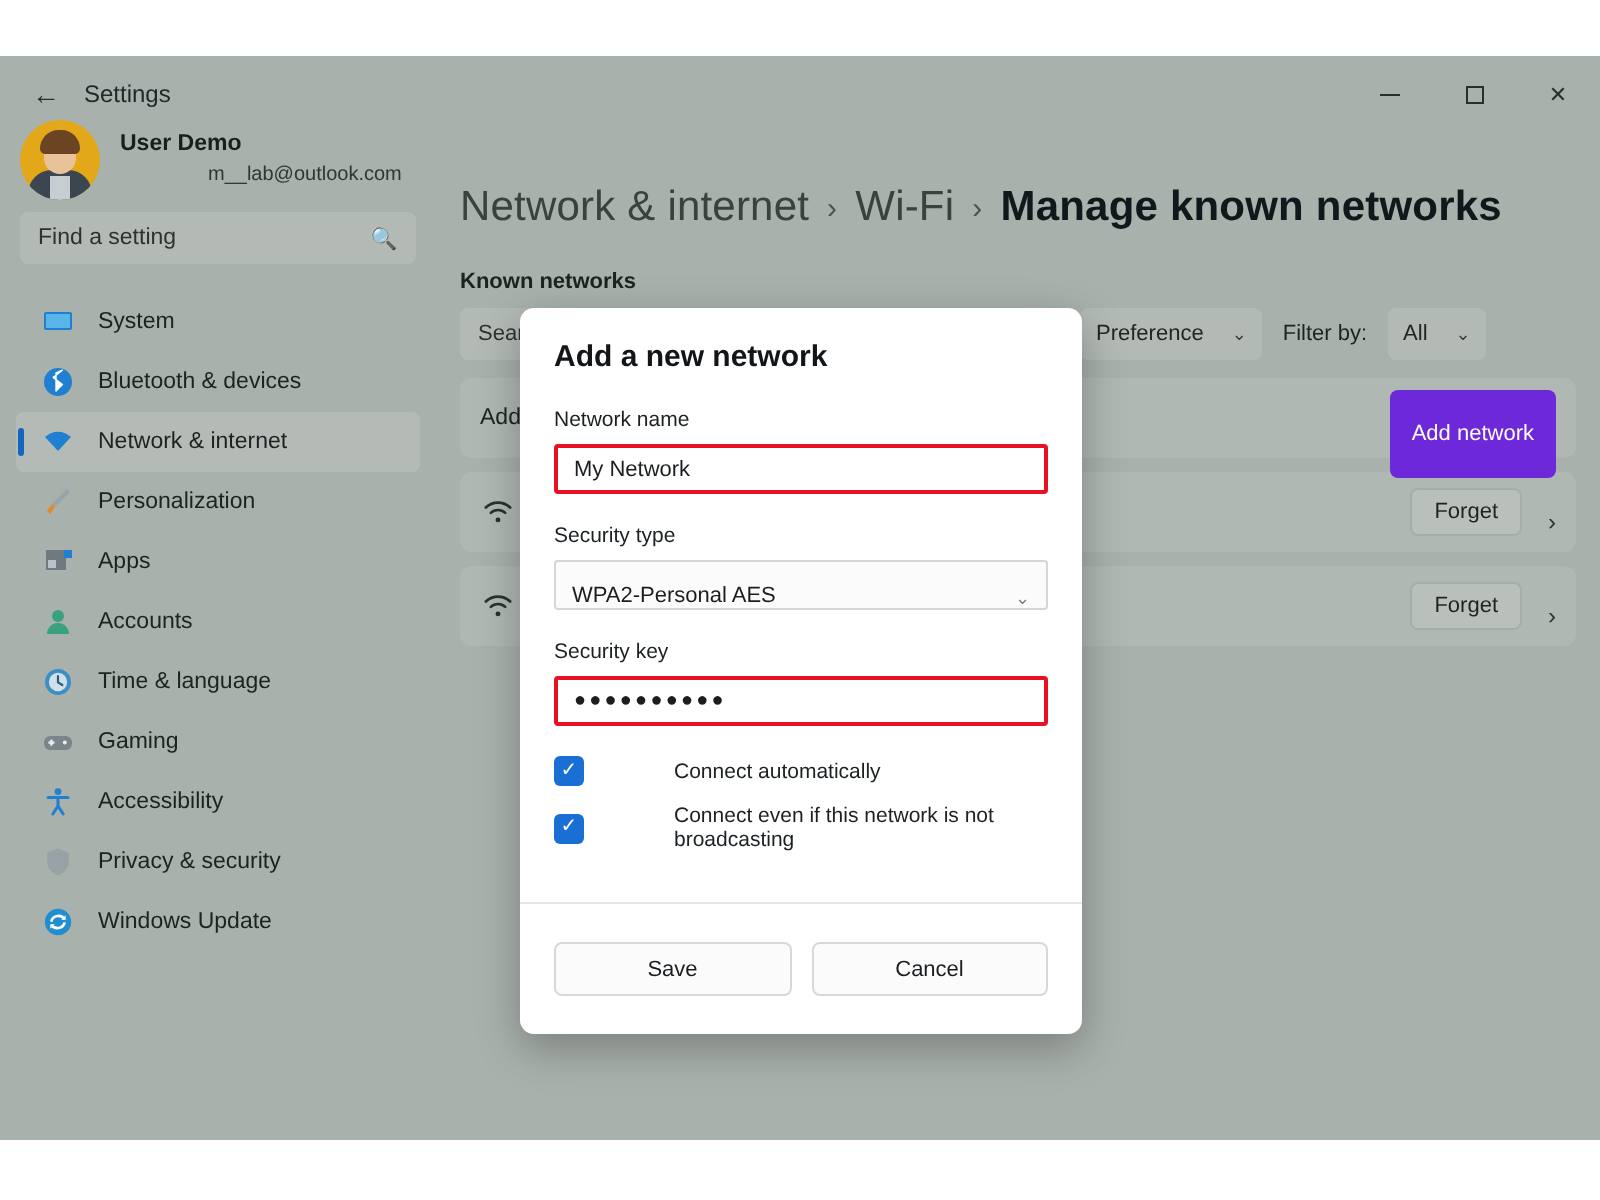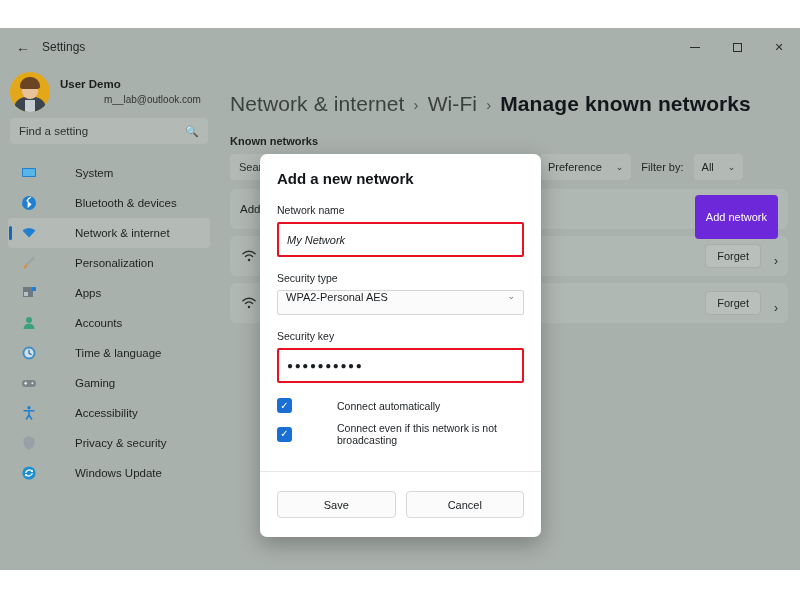--- a/index.html
+++ b/index.html
@@ -44,21 +44,21 @@
   }
   .win-btn .sq {
     width: 9px; height: 9px; border: 1px solid #2a2f2c;
   }
   .win-btn .dash {
     width: 10px; height: 1px; background: #2a2f2c;
   }
 
   
   .sidebar {
-    position: absolute; left: 0; top: 38px;
+    position: absolute; left: 0; top: 26px;
     width: 218px; height: 504px;
   }
   .account {
     display: flex; align-items: center;
     padding: 6px 0 6px 10px;
   }
   .avatar {
     width: 40px; height: 40px; border-radius: 50%;
     background: #e3a81a; position: relative; overflow: hidden;
     flex: none;
@@ -96,21 +96,20 @@
   .search-box .ph { font-size: 11.5px; color: #2c322f; flex: 1; }
   .search-box .ico { font-size: 11px; color: #2c322f; }
 
   .nav { margin-top: 14px; }
   .nav-item {
     position: relative;
     height: 30px; margin: 0 8px;
     border-radius: 4px;
     display: flex; align-items: center;
     padding-left: 12px;
-    gap: 26px;
   }
   .nav-item.active { background: #b4bbb7; }
   .nav-item.active::before {
     content: ""; position: absolute; left: 1px; top: 8px;
     width: 3px; height: 14px; border-radius: 2px; background: #1565c0;
   }
   .nav-ico {
     width: 18px; height: 18px; flex: none;
     display: flex; align-items: center; justify-content: center;
     margin-right: 11px;
@@ -191,33 +190,33 @@
   .dialog-body { padding: 16px 17px 16px 17px; }
   .dialog-title {
     font-size: 15px; font-weight: bold; color: #121619;
     margin-bottom: 17px;
   }
   .field-label {
     font-size: 10.5px; color: #1c2124; margin-bottom: 6px;
   }
   .field-group { margin-bottom: 15px; }
   .text-input {
-    height: 35px; background: #ffffff;
+    height: 25px; background: #ffffff;
     border: 1px solid #c8c8c8; border-radius: 2px;
     display: flex; align-items: center; padding: 0 8px;
-    font-size: 11px; color: #1a1e21; font-style: italic;
+    font-size: 11px; color: #1a1e21;
   }
   .text-input.highlight {
     border: 2px solid #e81123;
   }
   .dots { font-size: 10px; letter-spacing: 1.6px; color: #1a1e21; }
   .select-input {
     height: 25px; background: #fbfbfb;
     border: 1px solid #d6d6d6; border-radius: 2px;
-    display: flex; align-items: flex-start; justify-content: space-between;
+    display: flex; align-items: flex-end; justify-content: space-between;
     padding: 0 8px; font-size: 11px; color: #1a1e21;
   }
   .select-input .chev { font-size: 9px; color: #7a7a7a; }
 
   .check-row {
     display: flex; align-items: center; gap: 9px;
     margin-bottom: 9px;
   }
   .checkbox {
     width: 15px; height: 15px; border-radius: 3px;

